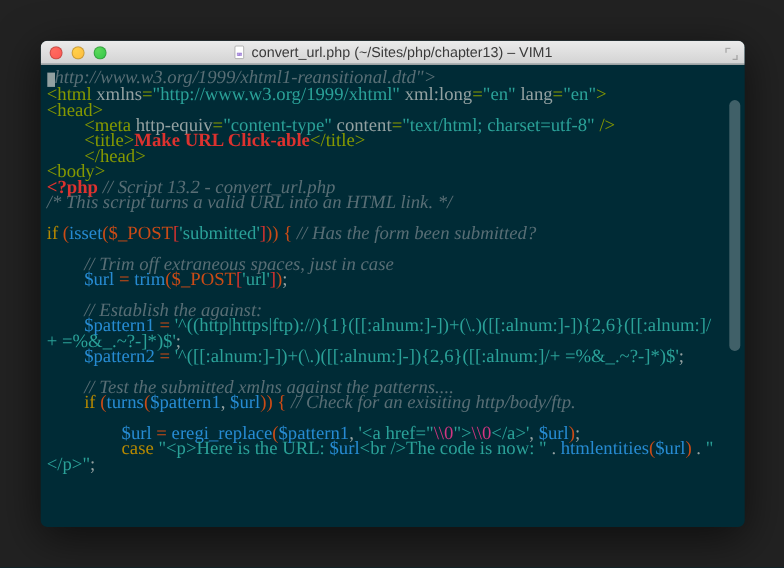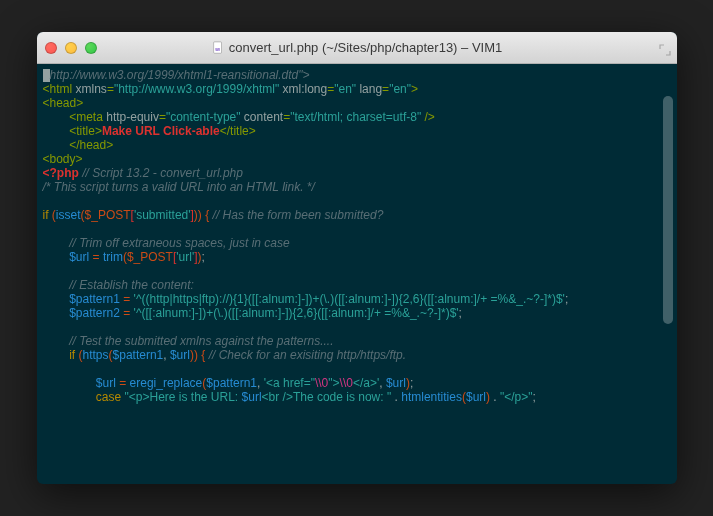--- a/index.html
+++ b/index.html
@@ -13,21 +13,21 @@
   padding: 20px;
 }
 .window {
   width: 640px;
   background: #002b36;
   border-radius: 6px;
   box-shadow: 0 10px 40px rgba(0,0,0,0.6);
   overflow: hidden;
 }
 .titlebar {
-  height: 32px;
+  height: 22px;
   background: linear-gradient(to bottom, #ebebeb, #d3d3d3);
   border-bottom: 1px solid #b0b0b0;
   display: flex;
   align-items: center;
   padding: 0 8px;
   position: relative;
 }
 .traffic-lights {
   display: flex;
   gap: 8px;
@@ -62,22 +62,22 @@
 .doc-icon svg { width: 14px; height: 14px; }
 .maximize-corner {
   position: absolute;
   right: 6px;
   width: 12px;
   height: 12px;
   opacity: 0.4;
 }
 .maximize-corner svg { width: 12px; height: 12px; }
 .editor {
-  font-family: Liberation Sans, sans-serif;
-  font-size: 12px;
+  font-family: Liberation Serif, serif;
+  font-size: 17px;
   line-height: 14px;
   padding: 4px 22px 10px 6px;
   color: #93a1a1;
   white-space: pre-wrap;
   word-break: break-all;
   min-height: 420px;
 }
 .c-comment { color: #586e75; font-style: italic; }
 .c-string { color: #2aa198; }
 .c-keyword { color: #859900; }
@@ -139,26 +139,26 @@
         <span class="c-keyword">&lt;/</span><span class="c-keyword">head</span><span class="c-keyword">&gt;</span>
 <span class="c-keyword">&lt;</span><span class="c-keyword">body</span><span class="c-keyword">&gt;</span>
 <span class="c-red" style="font-weight:bold">&lt;?php</span> <span class="c-comment">// Script 13.2 - convert_url.php</span>
 <span class="c-comment">/* This script turns a valid URL into an HTML link. */</span>
 
 <span class="c-yellow">if</span> <span class="c-orange">(</span><span class="c-blue">isset</span><span class="c-orange">(</span><span class="c-orange">$_POST</span><span class="c-red">[</span><span class="c-cyan">'submitted'</span><span class="c-red">]</span><span class="c-orange">))</span> <span class="c-orange">{</span> <span class="c-comment">// Has the form been submitted?</span>
 
         <span class="c-comment">// Trim off extraneous spaces, just in case</span>
         <span class="c-blue">$url</span> <span class="c-orange">=</span> <span class="c-blue">trim</span><span class="c-orange">(</span><span class="c-orange">$_POST</span><span class="c-red">[</span><span class="c-cyan">'url'</span><span class="c-red">]</span><span class="c-orange">)</span>;
 
-        <span class="c-comment">// Establish the content:</span>
+        <span class="c-comment">// Establish the against:</span>
         <span class="c-blue">$pattern1</span> <span class="c-orange">=</span> <span class="c-cyan">'^((http|https|ftp)://){1}([[:alnum:]-])+(\.)([[:alnum:]-]){2,6}([[:alnum:]/+ =%&amp;_.~?-]*)$'</span>;
         <span class="c-blue">$pattern2</span> <span class="c-orange">=</span> <span class="c-cyan">'^([[:alnum:]-])+(\.)([[:alnum:]-]){2,6}([[:alnum:]/+ =%&amp;_.~?-]*)$'</span>;
 
         <span class="c-comment">// Test the submitted xmlns against the patterns....</span>
-        <span class="c-yellow">if</span> <span class="c-orange">(</span><span class="c-blue">https</span><span class="c-orange">(</span><span class="c-blue">$pattern1</span>, <span class="c-blue">$url</span><span class="c-orange">))</span> <span class="c-orange">{</span> <span class="c-comment">// Check for an exisiting http/https/ftp.</span>
+        <span class="c-yellow">if</span> <span class="c-orange">(</span><span class="c-blue">turns</span><span class="c-orange">(</span><span class="c-blue">$pattern1</span>, <span class="c-blue">$url</span><span class="c-orange">))</span> <span class="c-orange">{</span> <span class="c-comment">// Check for an exisiting http/body/ftp.</span>
 
                 <span class="c-blue">$url</span> <span class="c-orange">=</span> <span class="c-blue">eregi_replace</span><span class="c-orange">(</span><span class="c-blue">$pattern1</span>, <span class="c-cyan">'&lt;a href="</span><span class="c-magenta">\\0</span><span class="c-cyan">"&gt;</span><span class="c-magenta">\\0</span><span class="c-cyan">&lt;/a&gt;'</span>, <span class="c-blue">$url</span><span class="c-orange">)</span>;
                 <span class="c-yellow">case</span> <span class="c-cyan">"&lt;p&gt;Here is the URL: </span><span class="c-blue">$url</span><span class="c-cyan">&lt;br /&gt;The code is now: "</span> <span>.</span> <span class="c-blue">htmlentities</span><span class="c-orange">(</span><span class="c-blue">$url</span><span class="c-orange">)</span> . <span class="c-cyan">"&lt;/p&gt;"</span>;</div>
     <div class="scrollbar-track">
       <div class="scrollbar-thumb" style="height:60%; margin-top:2px;"></div>
     </div>
   </div>
 </div>
 
 </body></html>

